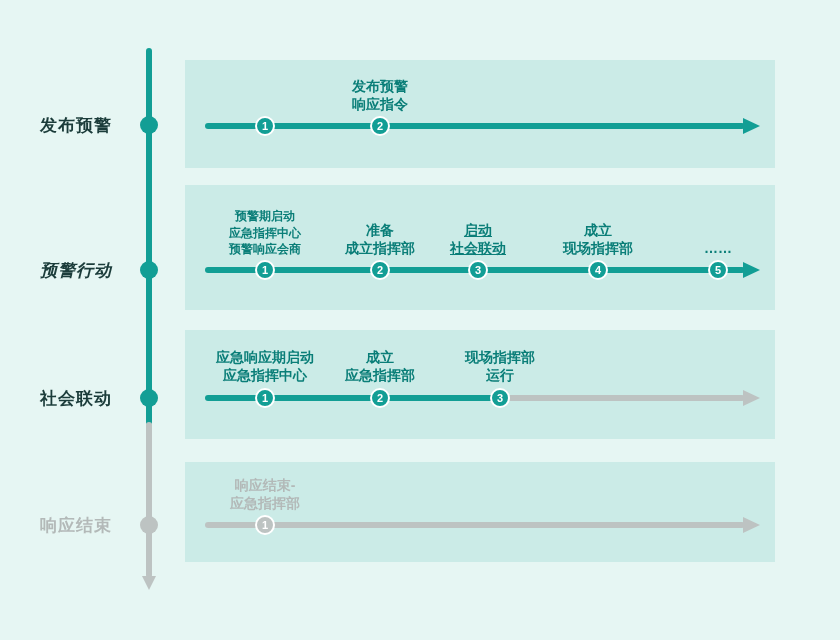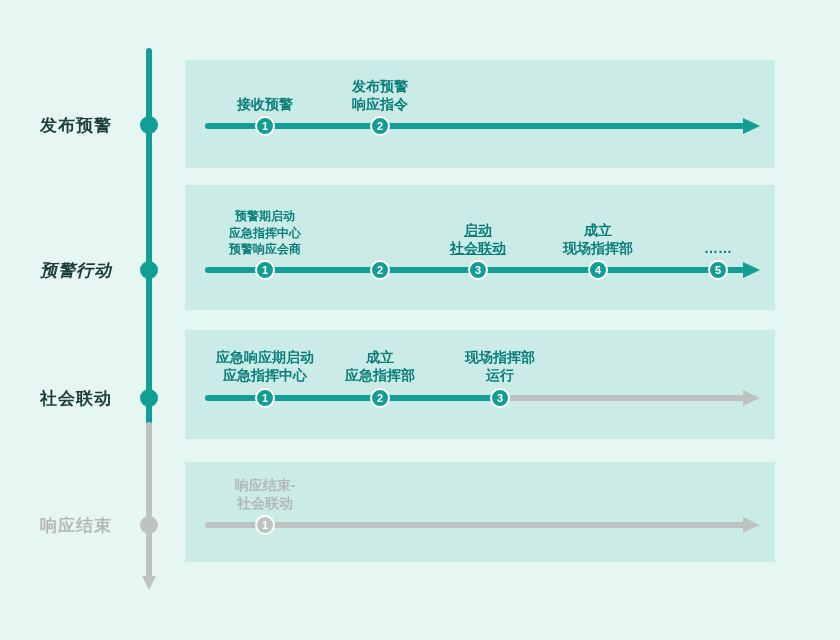--- a/index.html
+++ b/index.html
@@ -66,39 +66,40 @@
 
   <div class="row-label" style="top:114px;">发布预警</div>
   <div class="row-label" style="top:259px;font-style:italic;">预警行动</div>
   <div class="row-label" style="top:387px;">社会联动</div>
   <div class="row-label gray" style="top:514px;">响应结束</div>
 
   <div class="panel" style="top:60px; height:108px;">
     <div class="hline teal" style="left:20px; top:63px; width:540px;"></div>
     <div class="arrow-right teal" style="left:558px; top:58px;"></div>
 
-    <div class="node-label" style="left:5px; bottom:55px;">接收预警</div>
     <div class="node-label" style="left:120px; bottom:55px;">发布预警
 响应指令</div>
 
     <div class="node" style="left:70px; top:56px;">
         <span>1</span>
       </div>
     <div class="node" style="left:185px; top:56px;">
         <span>2</span>
       </div>
   </div>
 
   <div class="panel" style="top:185px; height:125px;">
     <div class="hline teal" style="left:20px; top:82px; width:540px;"></div>
     <div class="arrow-right teal" style="left:558px; top:77px;"></div>
 
     <div class="node-label small" style="left:5px; bottom:53px;">预警期启动
 应急指挥中心
 预警响应会商</div>
+    <div class="node-label" style="left:120px; bottom:53px;">准备
+成立指挥部</div>
     <div class="node-label" style="left:218px; bottom:53px;text-decoration:underline;">启动
 社会联动</div>
     <div class="node-label" style="left:338px; bottom:53px;">成立
 现场指挥部</div>
     <div class="node-label" style="left:458px; bottom:53px;">……</div>
 
     <div class="node" style="left:70px; top:75px;">
         <span>1</span>
       </div>
     <div class="node" style="left:185px; top:75px;">
@@ -136,20 +137,20 @@
     <div class="node" style="left:305px; top:58px;">
         <span>3</span>
       </div>
   </div>
 
   <div class="panel" style="top:462px; height:100px;">
     <div class="hline gray" style="left:20px; top:60px; width:540px;"></div>
     <div class="arrow-right gray" style="left:558px; top:55px;"></div>
 
     <div class="node-label gray" style="left:5px; bottom:50px;">响应结束-
-社会联动</div>
+应急指挥部</div>
 
     <div class="node gray" style="left:70px; top:53px;">
         <span>1</span>
       </div>
   </div>
 
 </div>
 
 </body></html>

